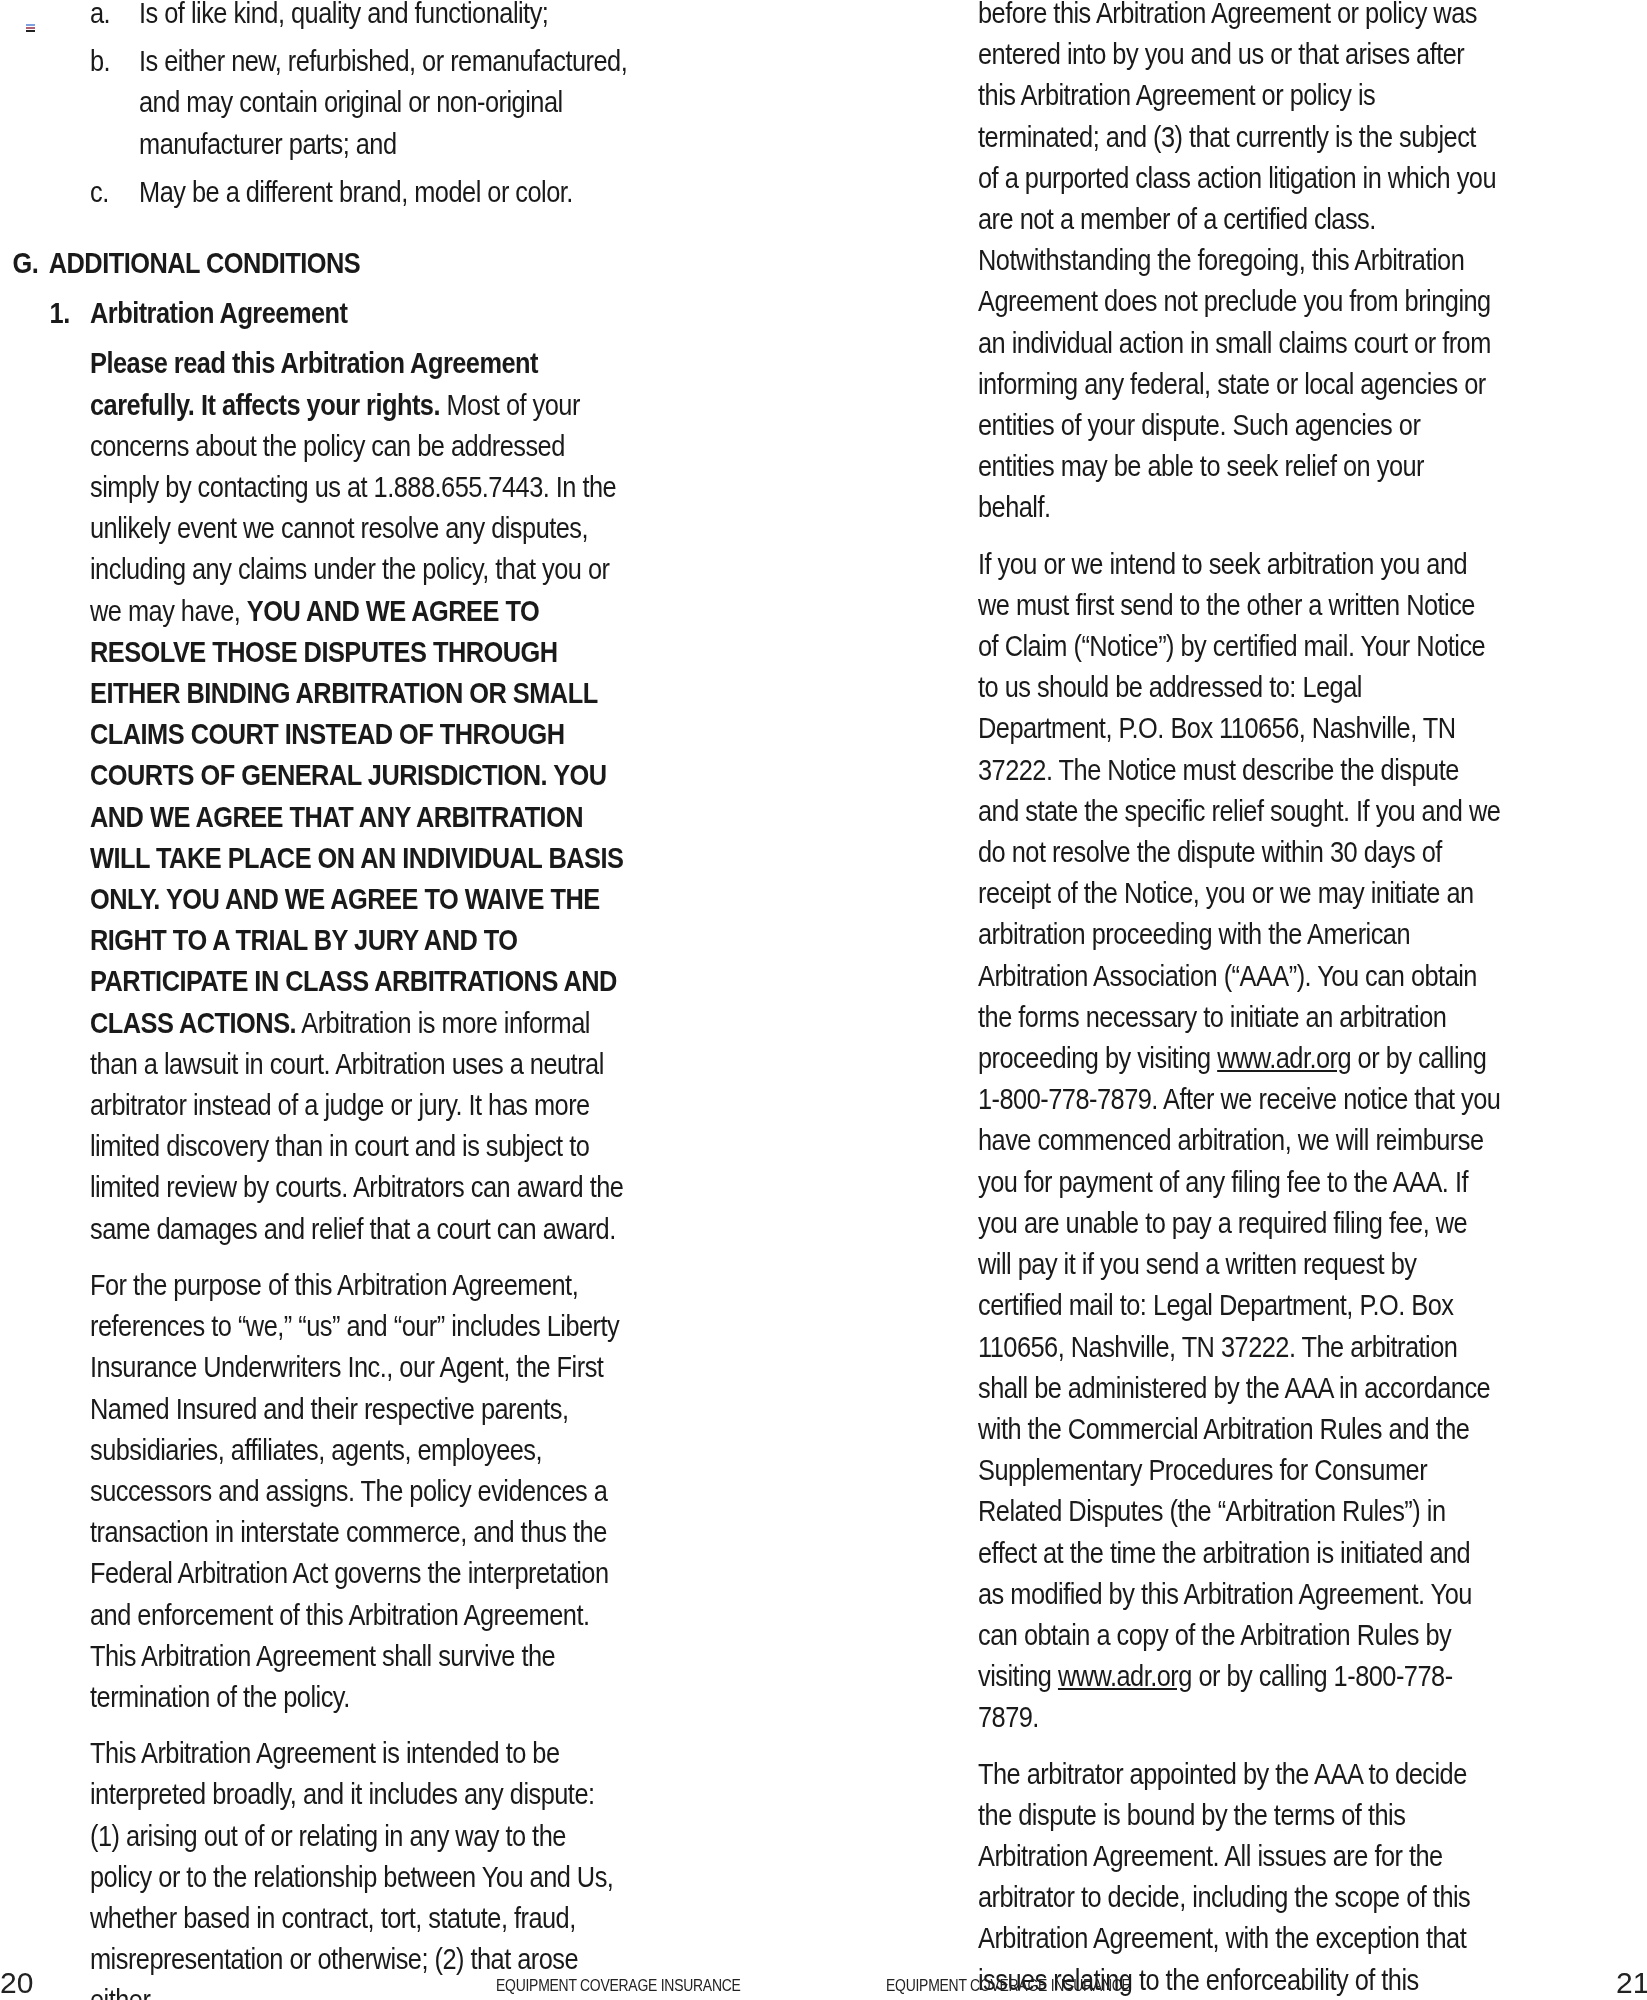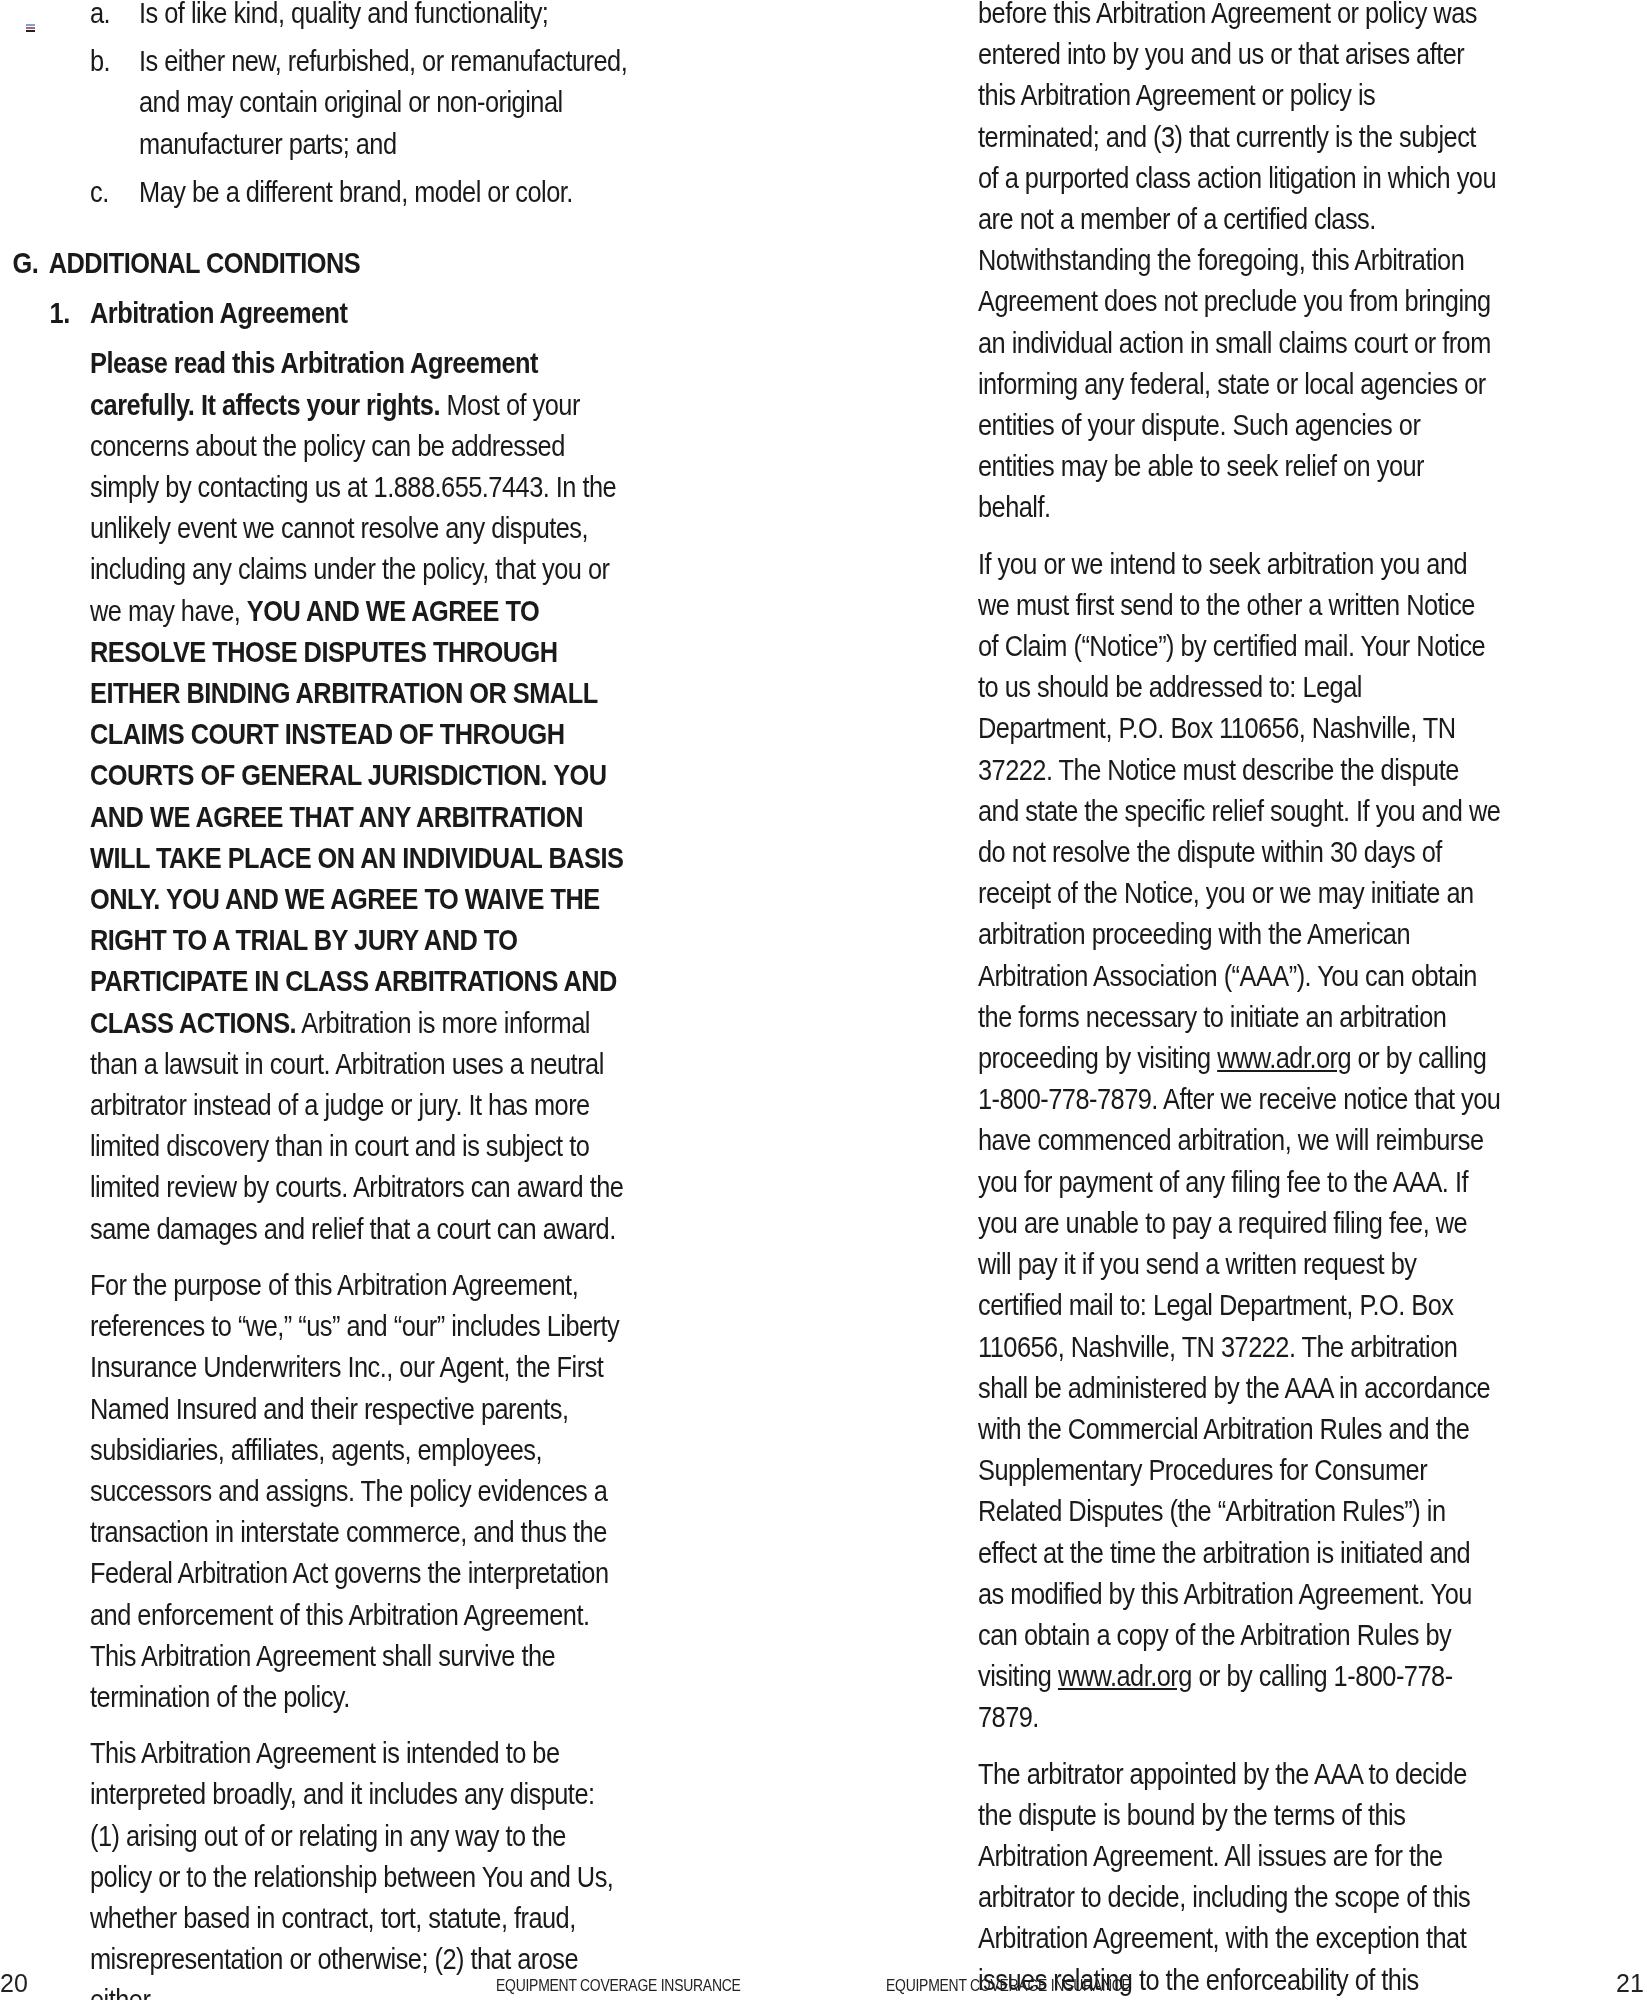--- a/index.html
+++ b/index.html
@@ -29,21 +29,21 @@
   .heading-g .num { display:inline-block; width:42px; }
   .heading-1 { position:relative; left:-47px; font-weight:bold; margin-top:9px; }
   .heading-1 .num { display:inline-block; width:47px; }
   .intro { margin-top:9px; }
   a.link { color:#1a1a1a; text-decoration:underline; }
   .footer {
     position:absolute; top:1968px;
     font-family:"Liberation Sans", sans-serif;
     color:#222;
   }
-  .page-num { font-size:25px; line-height:30px; }
+  .page-num { font-size:30px; line-height:30px; }
   .footer-title {
     font-size:17px; letter-spacing:-0.3px;
     transform:scaleX(0.82); transform-origin:0 0; white-space:nowrap;
   }
 </style>
 </head>
 <body>
 
 <div class="marker">
   <span style="background:#7da0e0"></span>

